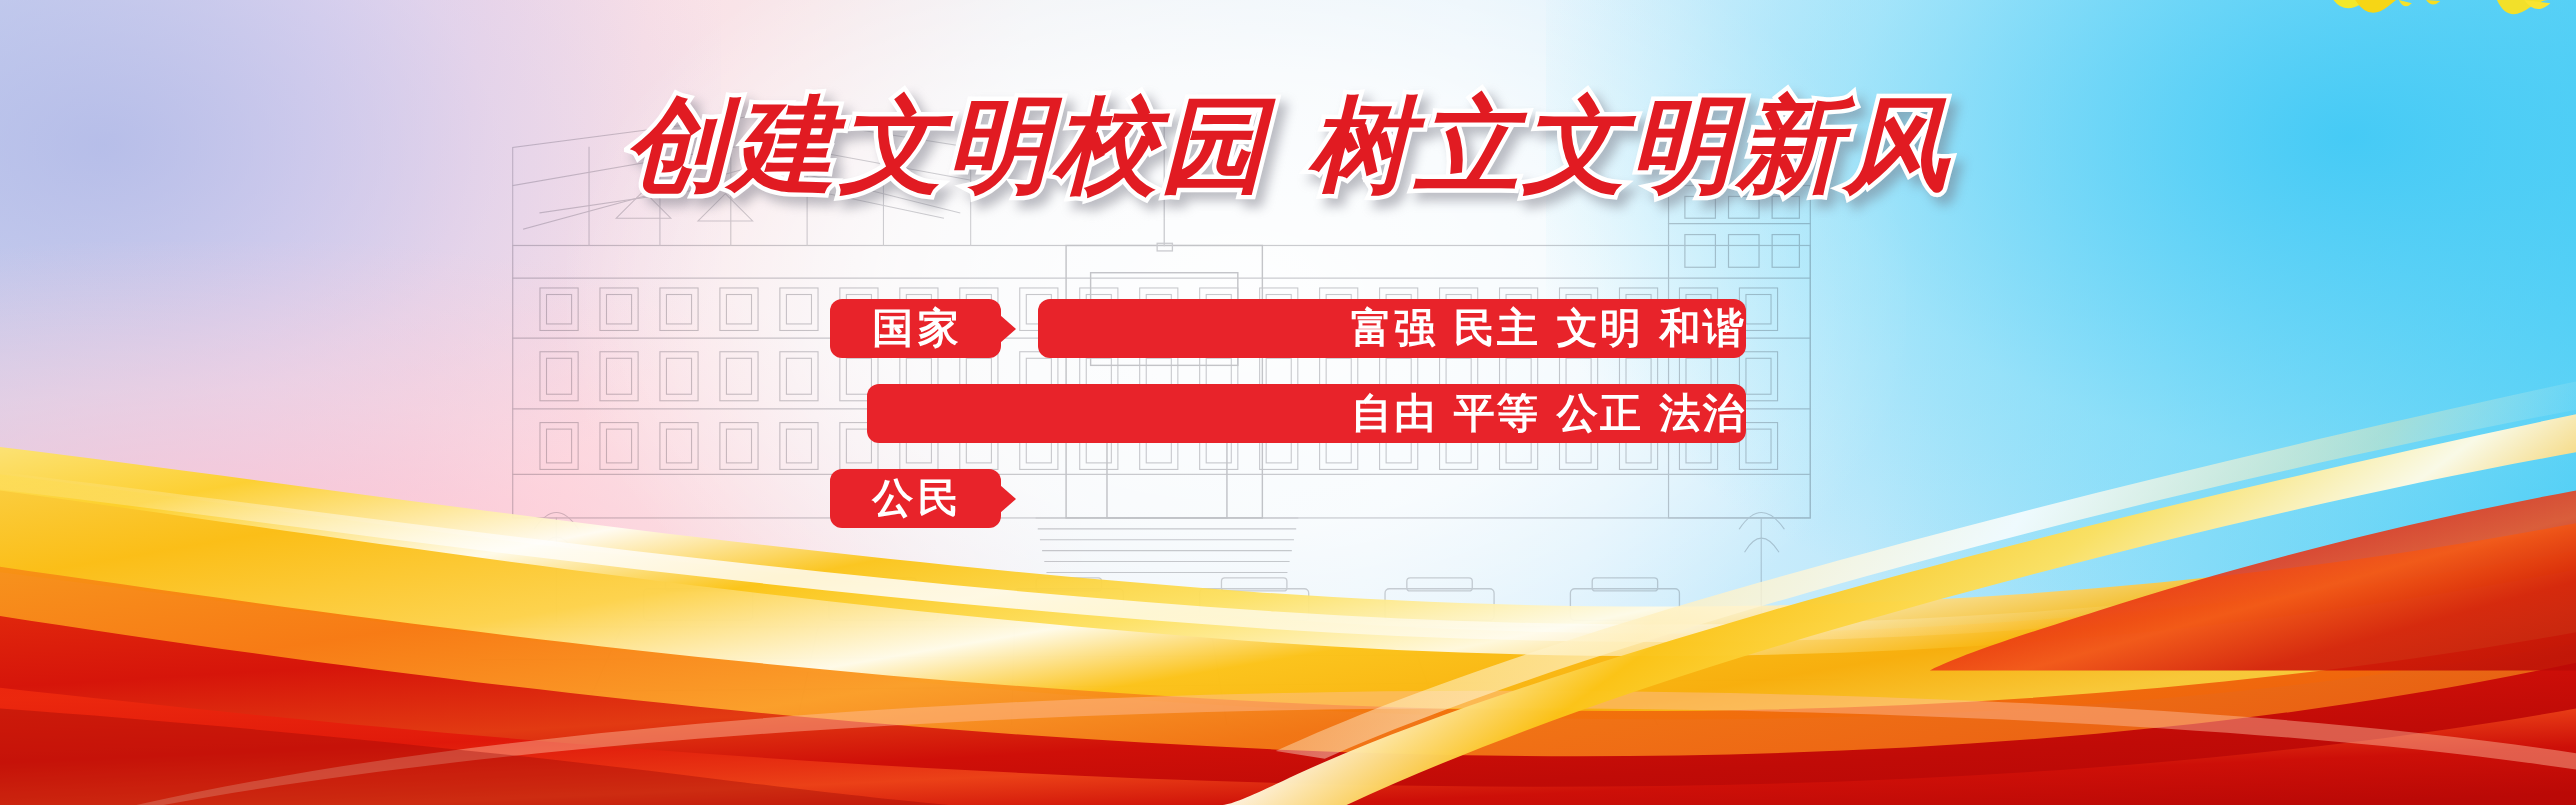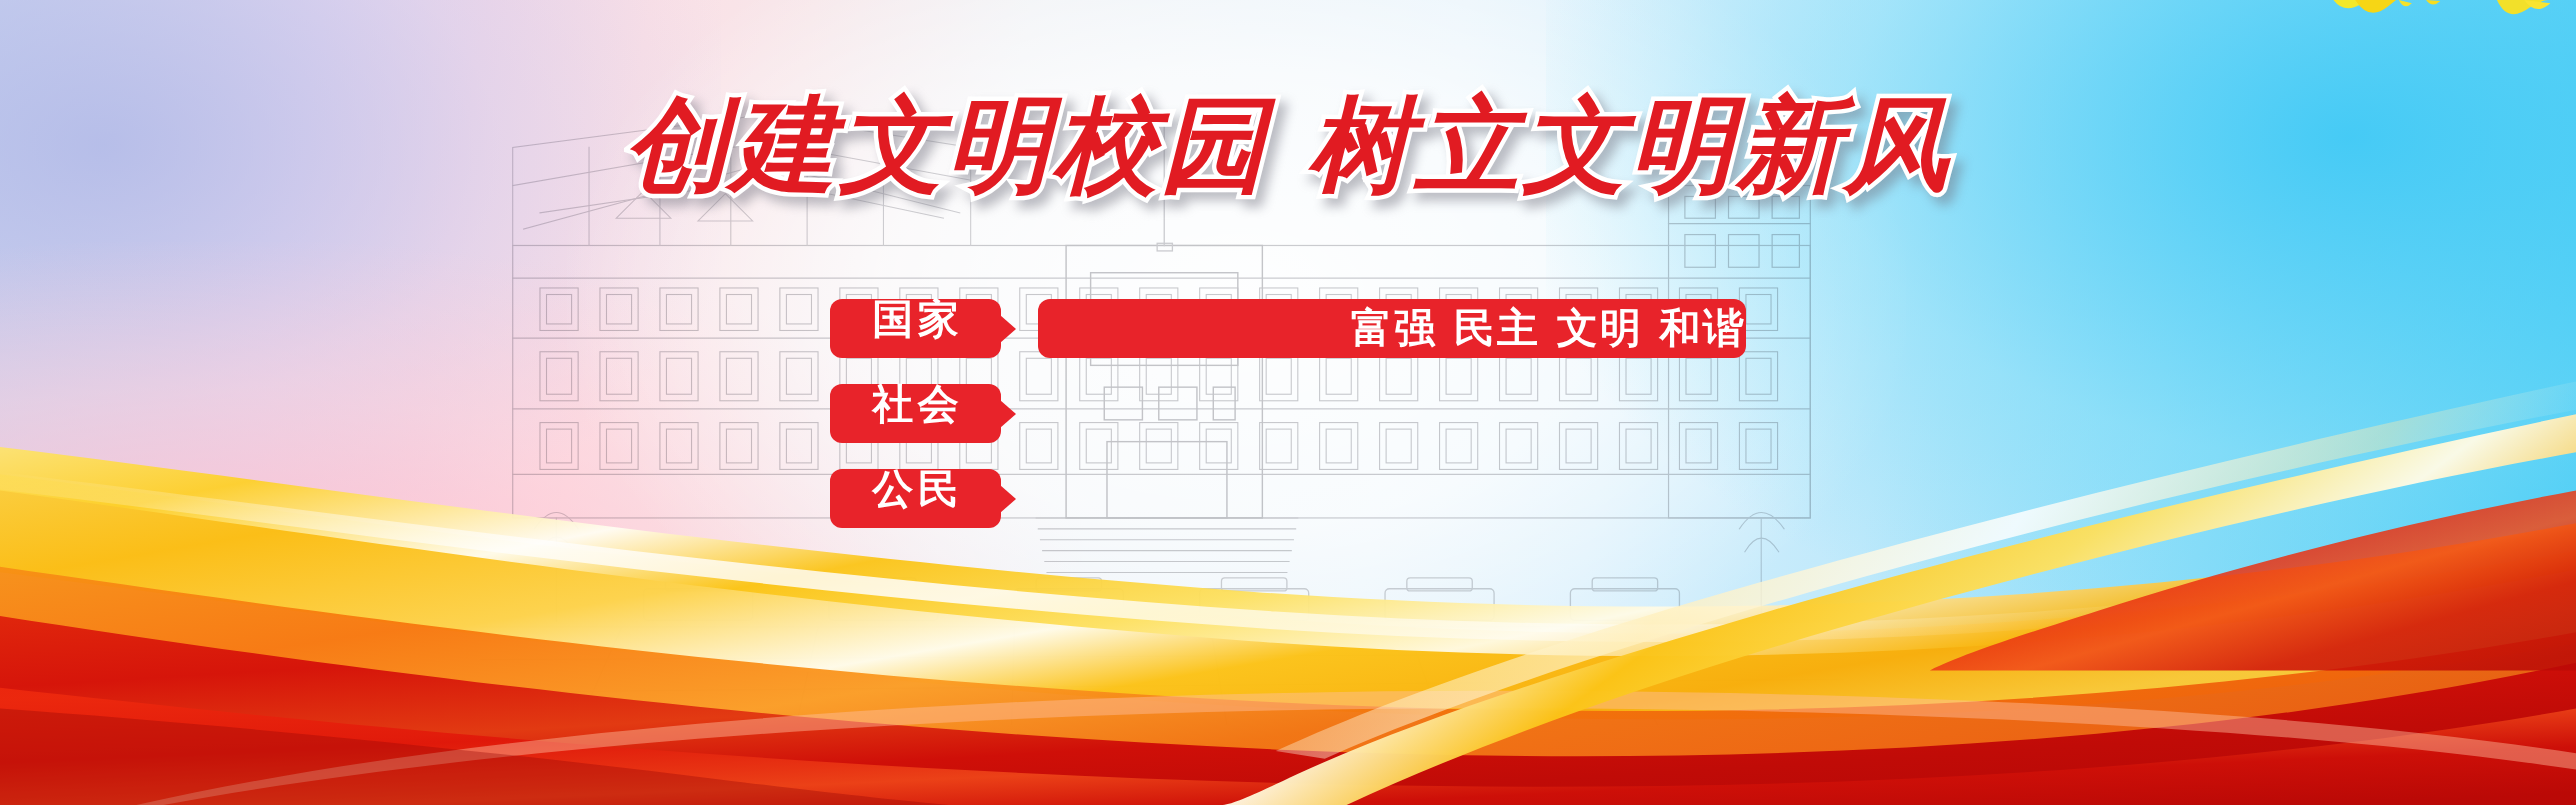--- a/index.html
+++ b/index.html
@@ -102,21 +102,21 @@
     height:59px;
     margin-bottom:26px;
   }
   .vrow:last-child{margin-bottom:0;}
 
   .cat-pill{
     position:relative;
     width:171px;height:59px;
     background:#e8232a;
     border-radius:12px;
-    display:flex;justify-content:center;
+    display:flex;align-items:center;justify-content:center;
     box-sizing:border-box;
     flex:0 0 auto;
   }
   .cat-pill .chev{
     position:absolute;
     right:-15.3px;top:50%;
     transform:translateY(-50%);
     width:0;height:0;
     border-top:14px solid transparent;
     border-bottom:14px solid transparent;
@@ -512,23 +512,22 @@
       <div class="cat-pill">
         <span class="cat-text">国家</span>
         <span class="chev"></span>
       </div>
       <div class="val-pill">
         <span class="val-text">富强  民主  文明  和谐</span>
       </div>
     </div>
 
     <div class="vrow">
-      <div class="cat-pill">
-        <span class="cat-text">社会</span>
-        <span class="chev"></span>
+      <div class="val-pill">
+        <span class="val-text">自由  平等  公正  法治</span>
       </div>
     </div>
 
     <div class="vrow">
       <div class="cat-pill">
         <span class="cat-text">公民</span>
         <span class="chev"></span>
       </div>
     </div>
 

